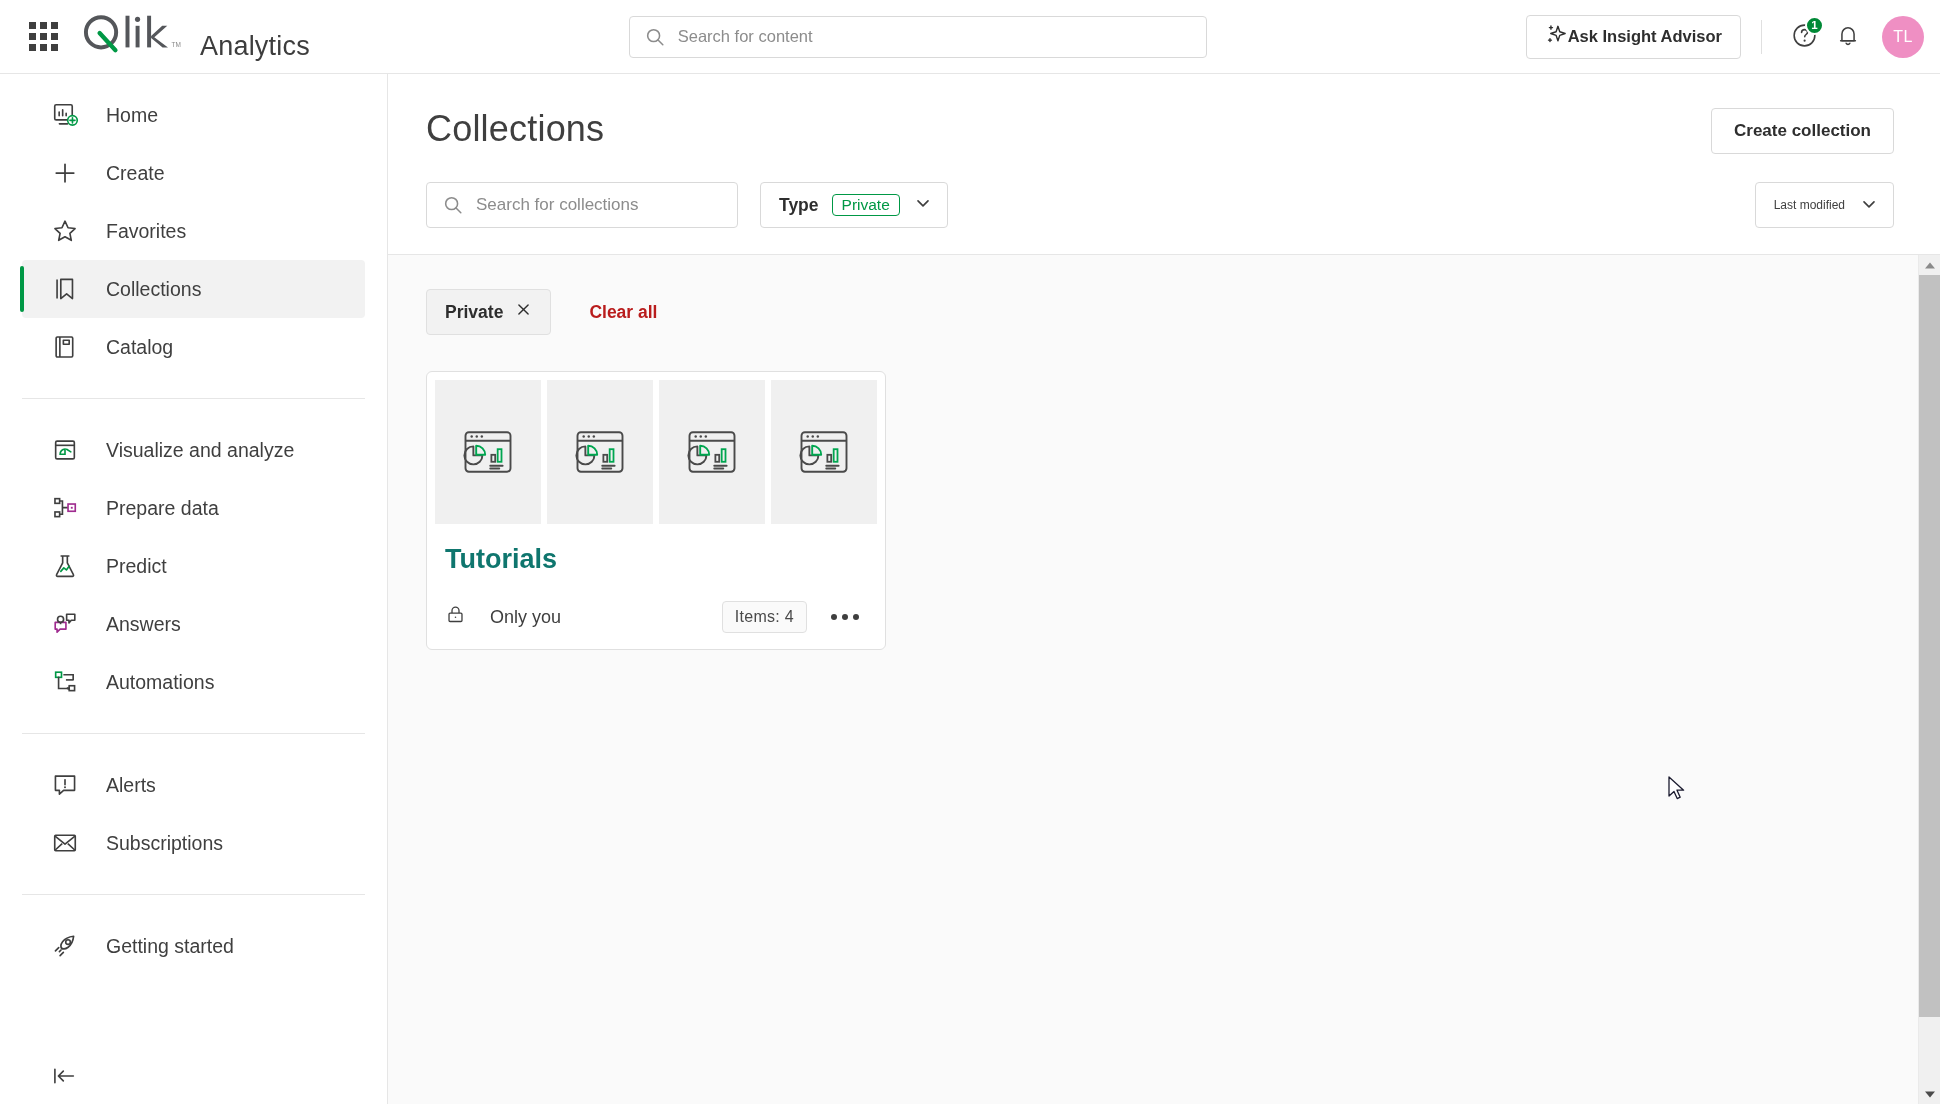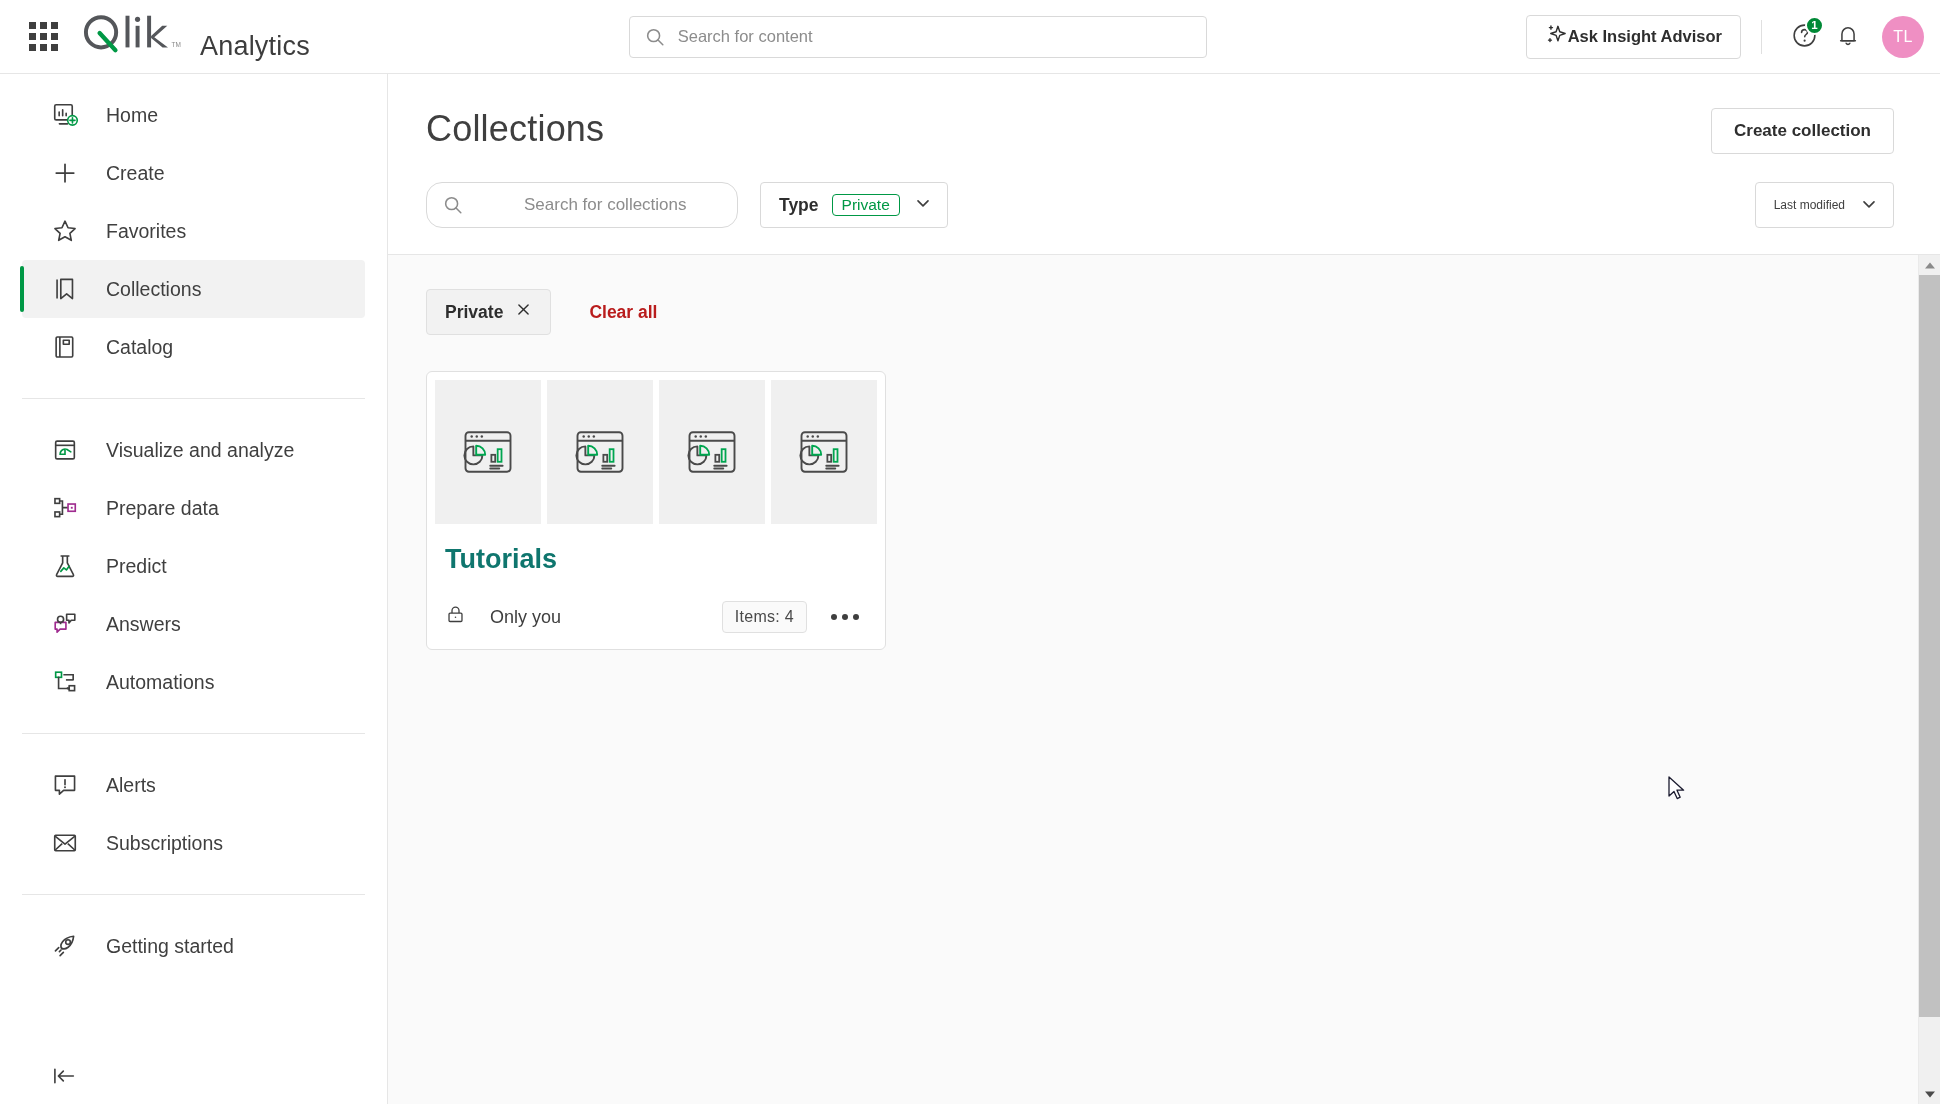--- a/index.html
+++ b/index.html
@@ -144,22 +144,22 @@
     font-family: inherit; font-size: 17px; font-weight: 700; color: #2e2e2e;
   }
 
   .filter-row {
     display: flex; align-items: center; justify-content: space-between;
     padding: 28px 46px 26px 38px;
   }
   .filter-left { display: flex; align-items: center; gap: 22px; }
   .coll-search {
     width: 312px; height: 46px;
-    border: 1px solid #d9d9d9; border-radius: 16px;
-    display: flex; align-items: center; background: #fff; gap: 48px;
+    border: 1px solid #d9d9d9; border-radius: 4px;
+    display: flex; align-items: center; background: #fff;
   }
   .coll-search .s-icon { margin-left: 15px; display: flex; }
   .coll-search input {
     flex: 1; border: none; outline: none; background: transparent;
     font-family: inherit; font-size: 17px; color: #404040; margin-left: 12px;
   }
   .coll-search input::placeholder { color: #8c8c8c; }
 
   .type-filter {
     height: 46px; padding: 0 14px 0 18px;

